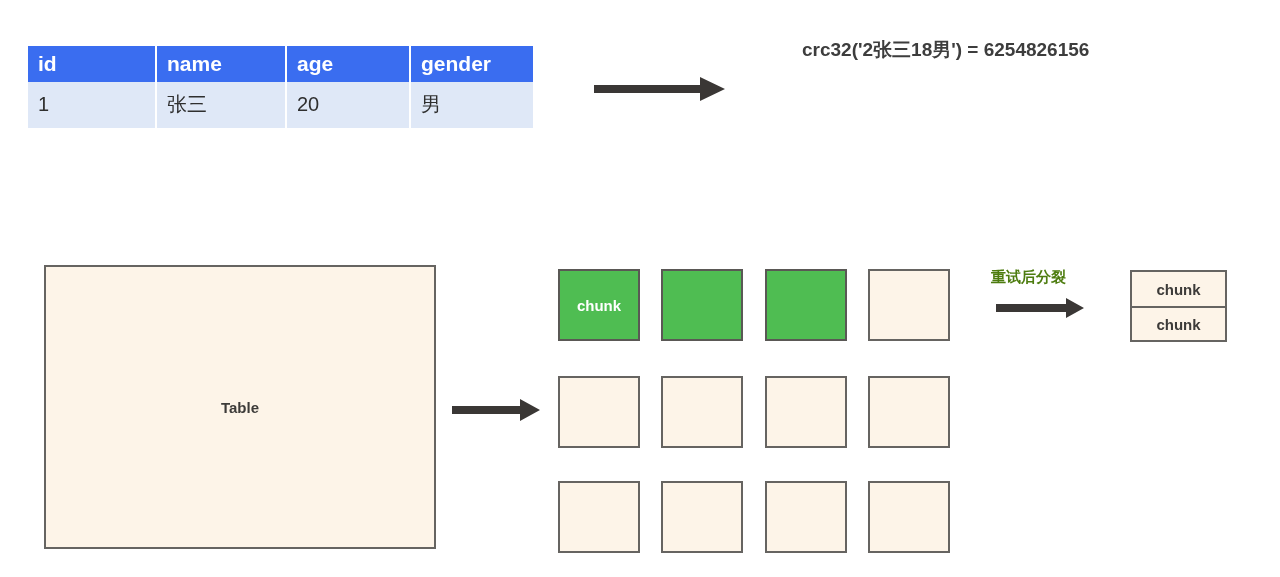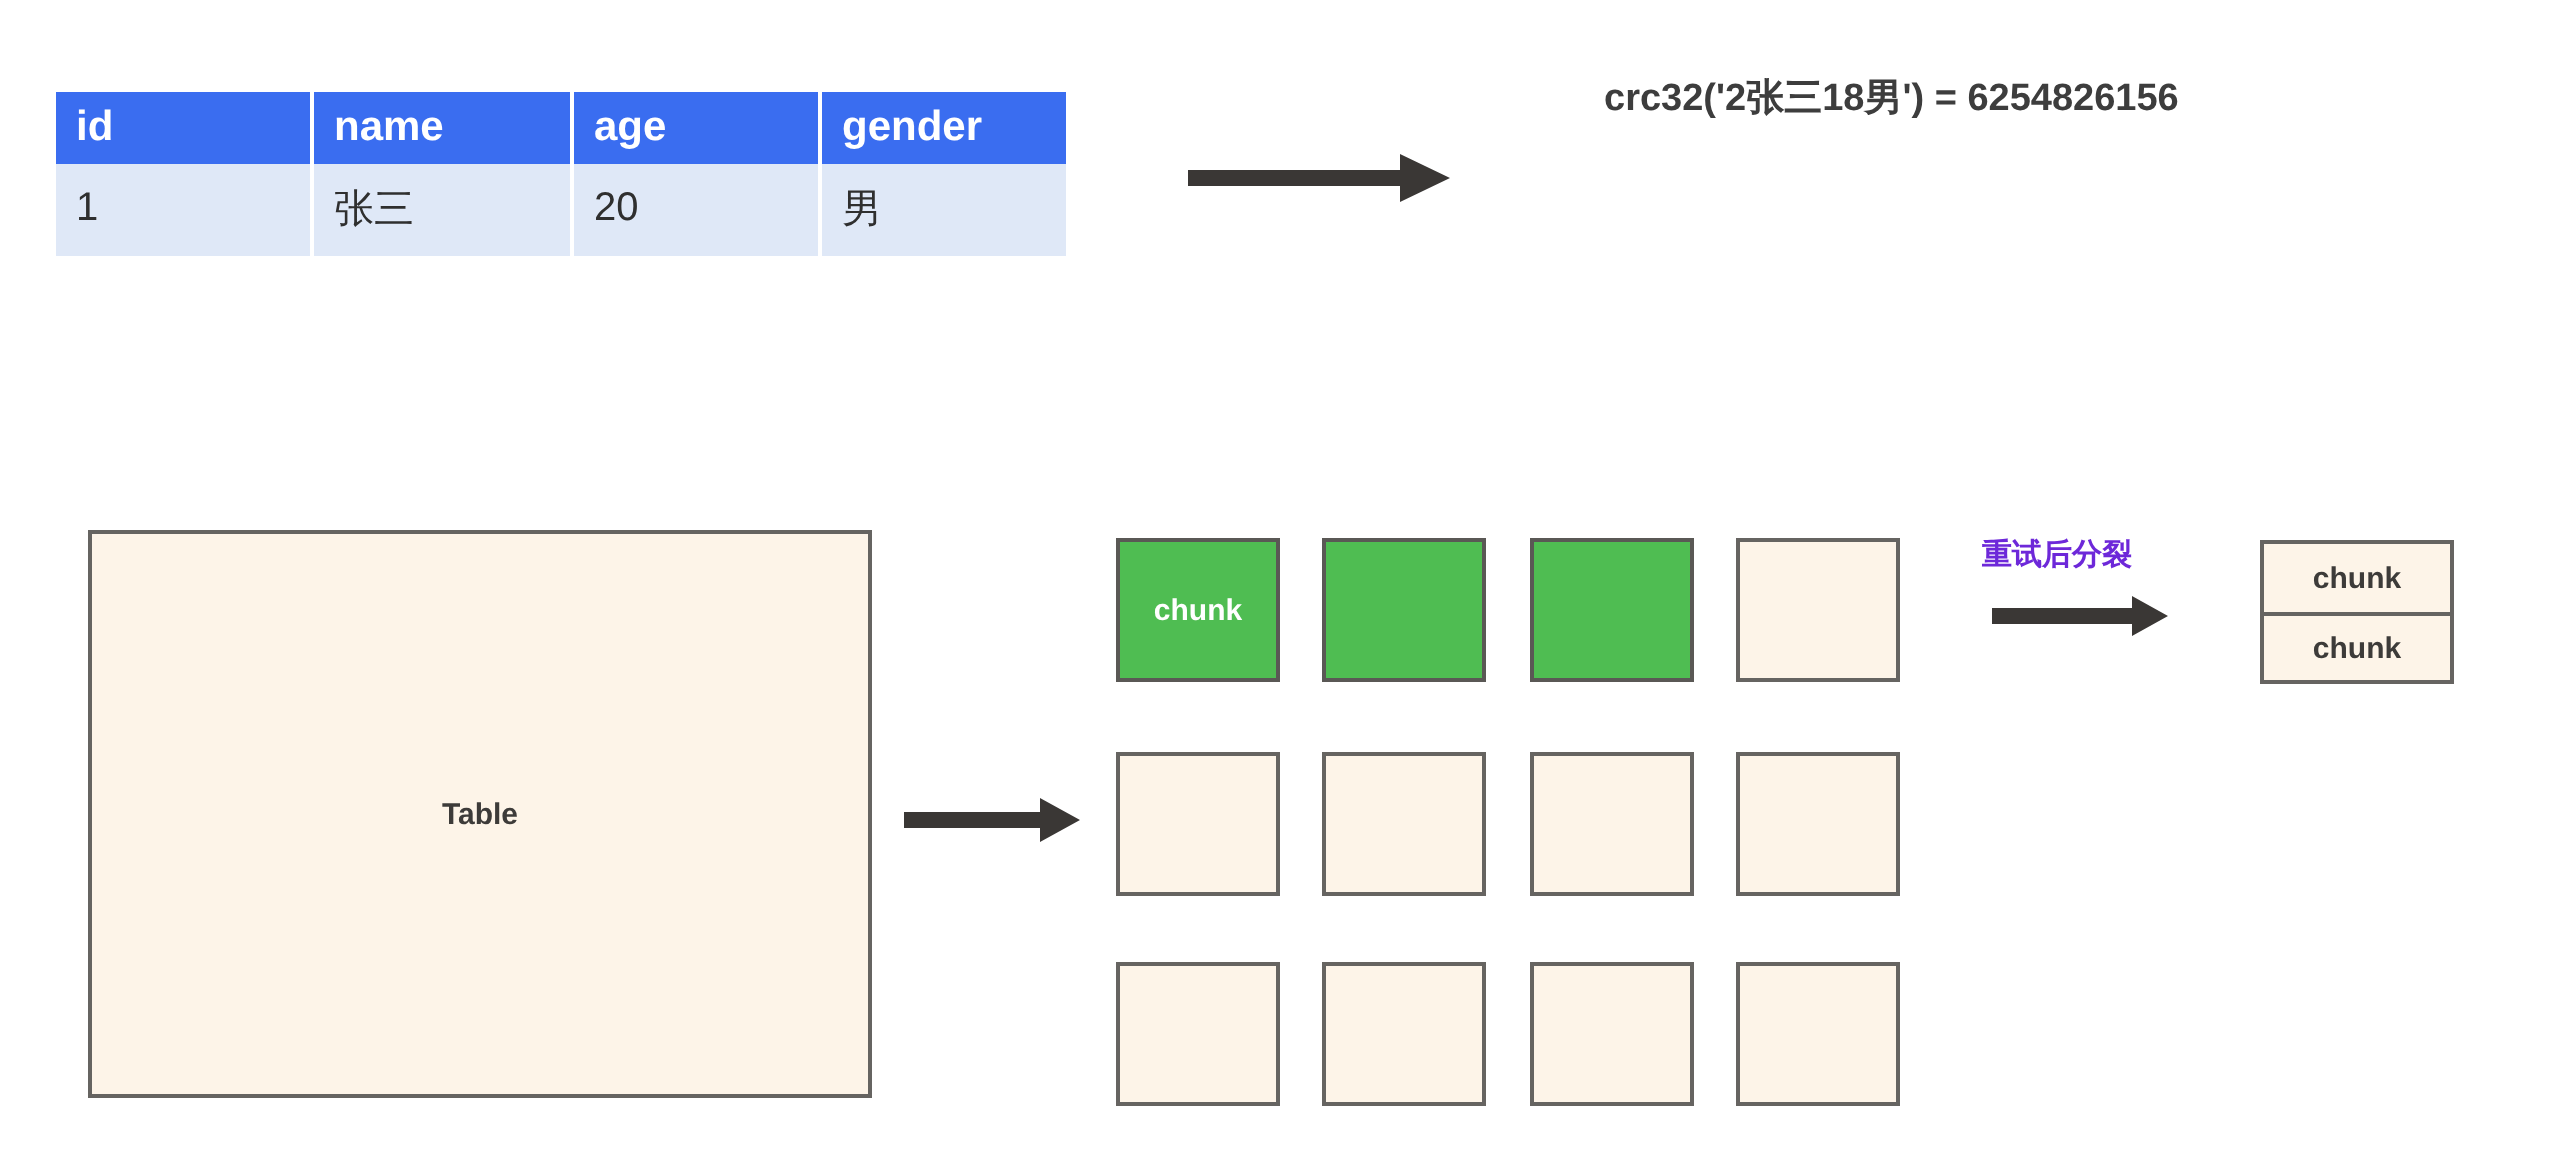--- a/index.html
+++ b/index.html
@@ -128,21 +128,21 @@
     color: #ffffff;
   }
 
   
   .split-label {
     position: absolute;
     left: 991px;
     top: 268px;
     font-size: 15px;
     font-weight: bold;
-    color: #6d28d9;
+    color: #4d7c0f;
     white-space: nowrap;
   }
   .split-box {
     position: absolute;
     left: 1130px;
     top: 270px;
     width: 97px;
     height: 72px;
     box-sizing: border-box;
     border: 2px solid #666461;

